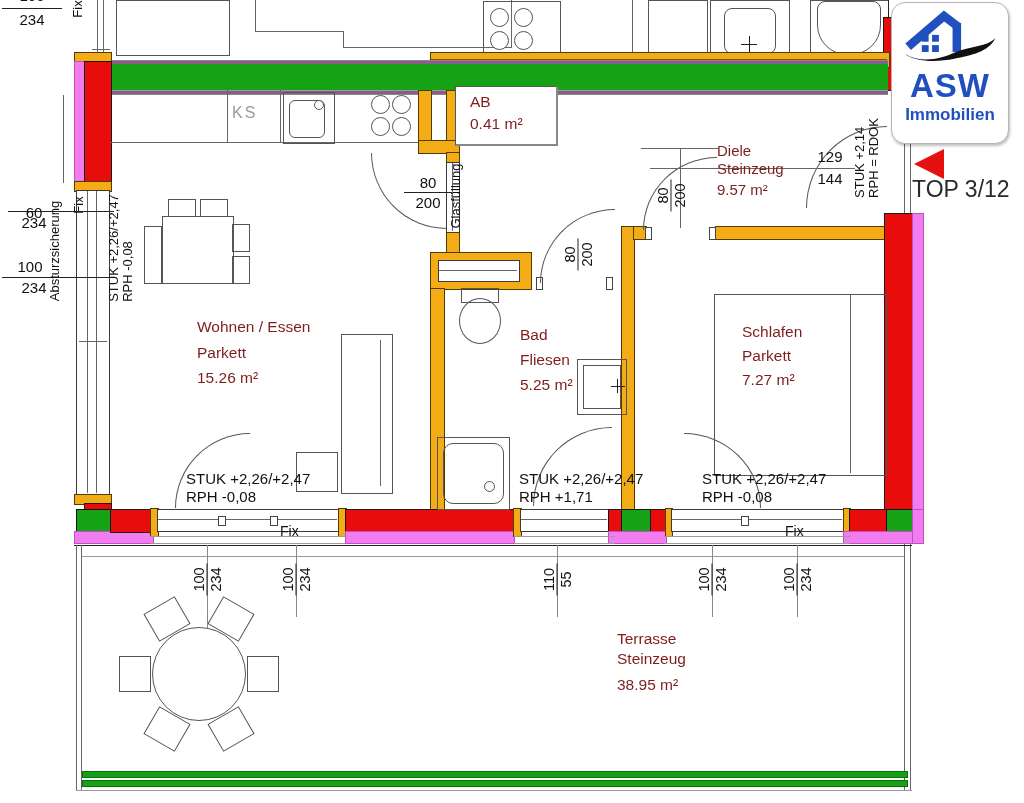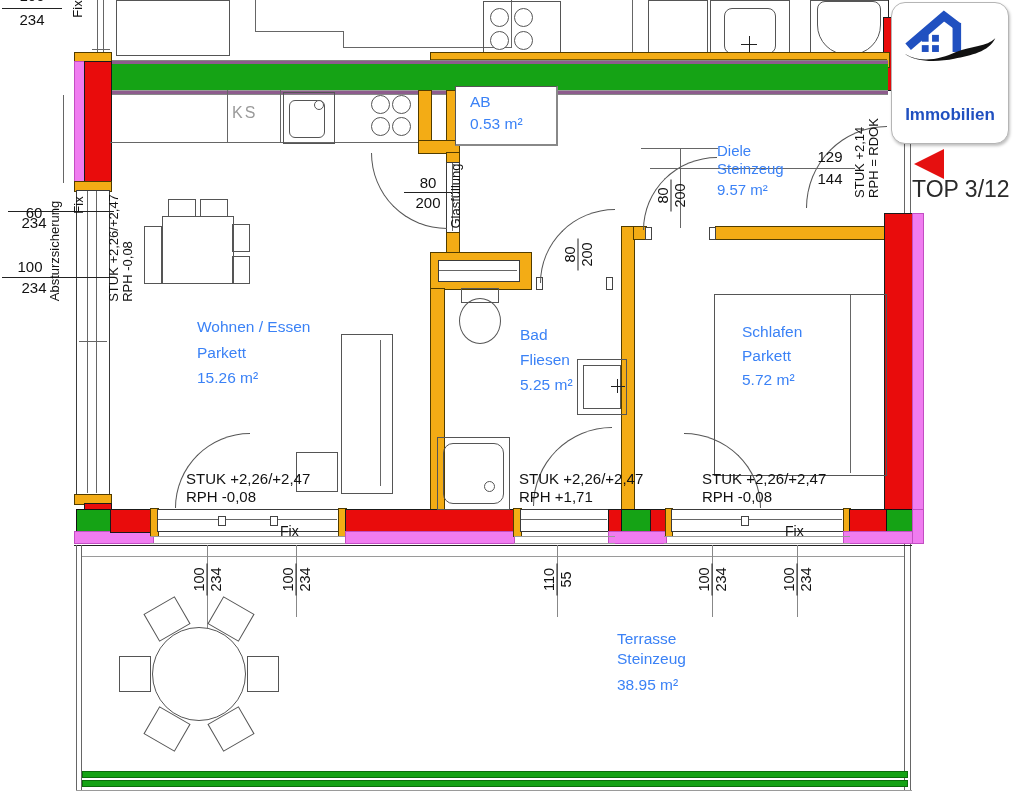--- a/index.html
+++ b/index.html
@@ -17,21 +17,21 @@
 .out{border:1px solid #555;background:#fff}
 .outt{border:1px solid #555;background:transparent}
 .circ{border:1px solid #555;border-radius:50%;background:#fff}
 .arc{background:transparent;border:0 solid #555}
 .arc.tl{border-top:1px solid #555;border-left:1px solid #555;border-top-left-radius:100% 100%}
 .arc.tr{border-top:1px solid #555;border-right:1px solid #555;border-top-right-radius:100% 100%}
 .arc.bl{border-bottom:1px solid #555;border-left:1px solid #555;border-bottom-left-radius:100% 100%}
 .txt{font-size:15px;line-height:17px;color:#111;white-space:nowrap}
 .c{text-align:center}
 .sm{font-size:13px;line-height:14px}
-.room{font-size:15.5px;line-height:18px;color:#3b82f6;white-space:nowrap}
+.room{font-size:15.5px;line-height:18px;color:#7f1d1d;white-space:nowrap}
 .rot{transform:rotate(-90deg);transform-origin:center;white-space:nowrap}
 .frac{width:36px;text-align:center;font-size:14.5px;line-height:16px;color:#111}
 .frac .fbar{display:block;border-top:1.5px solid #222;margin:0 2px;height:0}
 .jamb{background:#fff;border:1px solid #444}
 #band{background:#15a315;border-top:3px solid #8d5c8d;border-bottom:3px solid #8d5c8d;
   box-shadow:0 1px 0 #888,0 -1px 0 #888}
 .winh{background:#fff;border:1px solid #3a3a3a}
 .winv{background:#fff;border:1px solid #3a3a3a}
 .ks{color:#9a9a9a;letter-spacing:2px;font-size:16px}
 #logo-card{background:#fff;border:1px solid #b5b5b5;border-radius:14px;box-shadow:1px 2px 3px rgba(0,0,0,.25)}
@@ -120,21 +120,21 @@
   <div class="e circ" style="left:371px;top:95px;width:17px;height:17px"></div>
   <div class="e circ" style="left:371px;top:117px;width:17px;height:17px"></div>
   <div class="e circ" style="left:392px;top:95px;width:17px;height:17px"></div>
   <div class="e circ" style="left:392px;top:117px;width:17px;height:17px"></div>
 
   <div class="e orange" style="left:418px;top:90px;width:12px;height:62px"></div>
   <div class="e orange" style="left:446px;top:90px;width:12px;height:62px"></div>
   <div class="e orange" style="left:418px;top:140px;width:40px;height:12px"></div>
   <div class="e out" style="left:455px;top:86px;width:100px;height:57px;border-right:2px solid #888;border-bottom:2px solid #888">
     <div class="e room" style="left:14px;top:6px">AB</div>
-    <div class="e room" style="left:14px;top:28px">0.53 m²</div>
+    <div class="e room" style="left:14px;top:28px">0.41 m²</div>
   </div>
   <div class="e orange" style="left:446px;top:152px;width:12px;height:10px"></div>
   <div class="e winv" style="left:446px;top:162px;width:12px;height:70px">
       <div class="e vl" style="left:5px;top:0;height:68px"></div>
     </div>
   <div class="e orange" style="left:446px;top:232px;width:12px;height:22px"></div>
   <div class="e rot txt sm" style="left:423px;top:189px">Glasfüllung</div>
   <div class="e orange" style="left:430px;top:252px;width:100px;height:36px"></div>
   <div class="e winh" style="left:438px;top:260px;width:80px;height:20px">
       <div class="e hl" style="left:0;top:9px;width:78px"></div>
@@ -282,36 +282,37 @@
   <div class="e outt" style="left:149px;top:713px;width:34px;height:30px;transform:rotate(30deg)"></div>
 
   <div class="e room" style="left:197px;top:318px">Wohnen / Essen</div>
   <div class="e room" style="left:197px;top:344px">Parkett</div>
   <div class="e room" style="left:197px;top:369px">15.26 m²</div>
   <div class="e room" style="left:520px;top:326px">Bad</div>
   <div class="e room" style="left:520px;top:351px">Fliesen</div>
   <div class="e room" style="left:520px;top:376px">5.25 m²</div>
   <div class="e room" style="left:742px;top:323px">Schlafen</div>
   <div class="e room" style="left:742px;top:347px">Parkett</div>
-  <div class="e room" style="left:742px;top:371px">5.72 m²</div>
+  <div class="e room" style="left:742px;top:371px">7.27 m²</div>
   <div class="e room" style="left:717px;top:142px;font-size:15px">Diele</div>
   <div class="e room" style="left:717px;top:160px;font-size:15px">Steinzeug</div>
   <div class="e room" style="left:717px;top:181px;font-size:15px">9.57 m²</div>
   <div class="e room" style="left:617px;top:630px">Terrasse</div>
   <div class="e room" style="left:617px;top:650px">Steinzeug</div>
   <div class="e room" style="left:617px;top:676px">38.95 m²</div>
 
   <div class="e" id="logo-card" style="left:891px;top:2px;width:116px;height:140px">
     <svg class="e" style="left:11px;top:6px" width="94" height="62" viewBox="0 0 110 72">
       <path d="M6 44 L48 8 L64 20" stroke="#2050c0" stroke-width="10" fill="none"></path>
       <rect x="58" y="16" width="10" height="34" fill="#2050c0"></rect>
       <rect x="22" y="30" width="8" height="8" fill="#2050c0"></rect>
       <rect x="34" y="30" width="8" height="8" fill="#2050c0"></rect>
       <rect x="22" y="42" width="8" height="8" fill="#2050c0"></rect>
       <rect x="34" y="42" width="8" height="8" fill="#2050c0"></rect>
       <path d="M2 52 C22 64 44 58 62 50 C80 43 98 44 108 34 C100 50 80 54 60 58 C40 62 14 62 2 52 Z" fill="#111"></path>
     </svg>
+    <div class="e asw" style="left:0;top:64px;width:116px">ASW</div>
     <div class="e immo" style="left:0;top:102px;width:116px">Immobilien</div>
   </div>
   <div class="e tri" style="left:914px;top:149px"></div>
   <div class="e toplbl" style="left:912px;top:176px">TOP 3/12</div>
 
 </div>
 
 </body></html>

